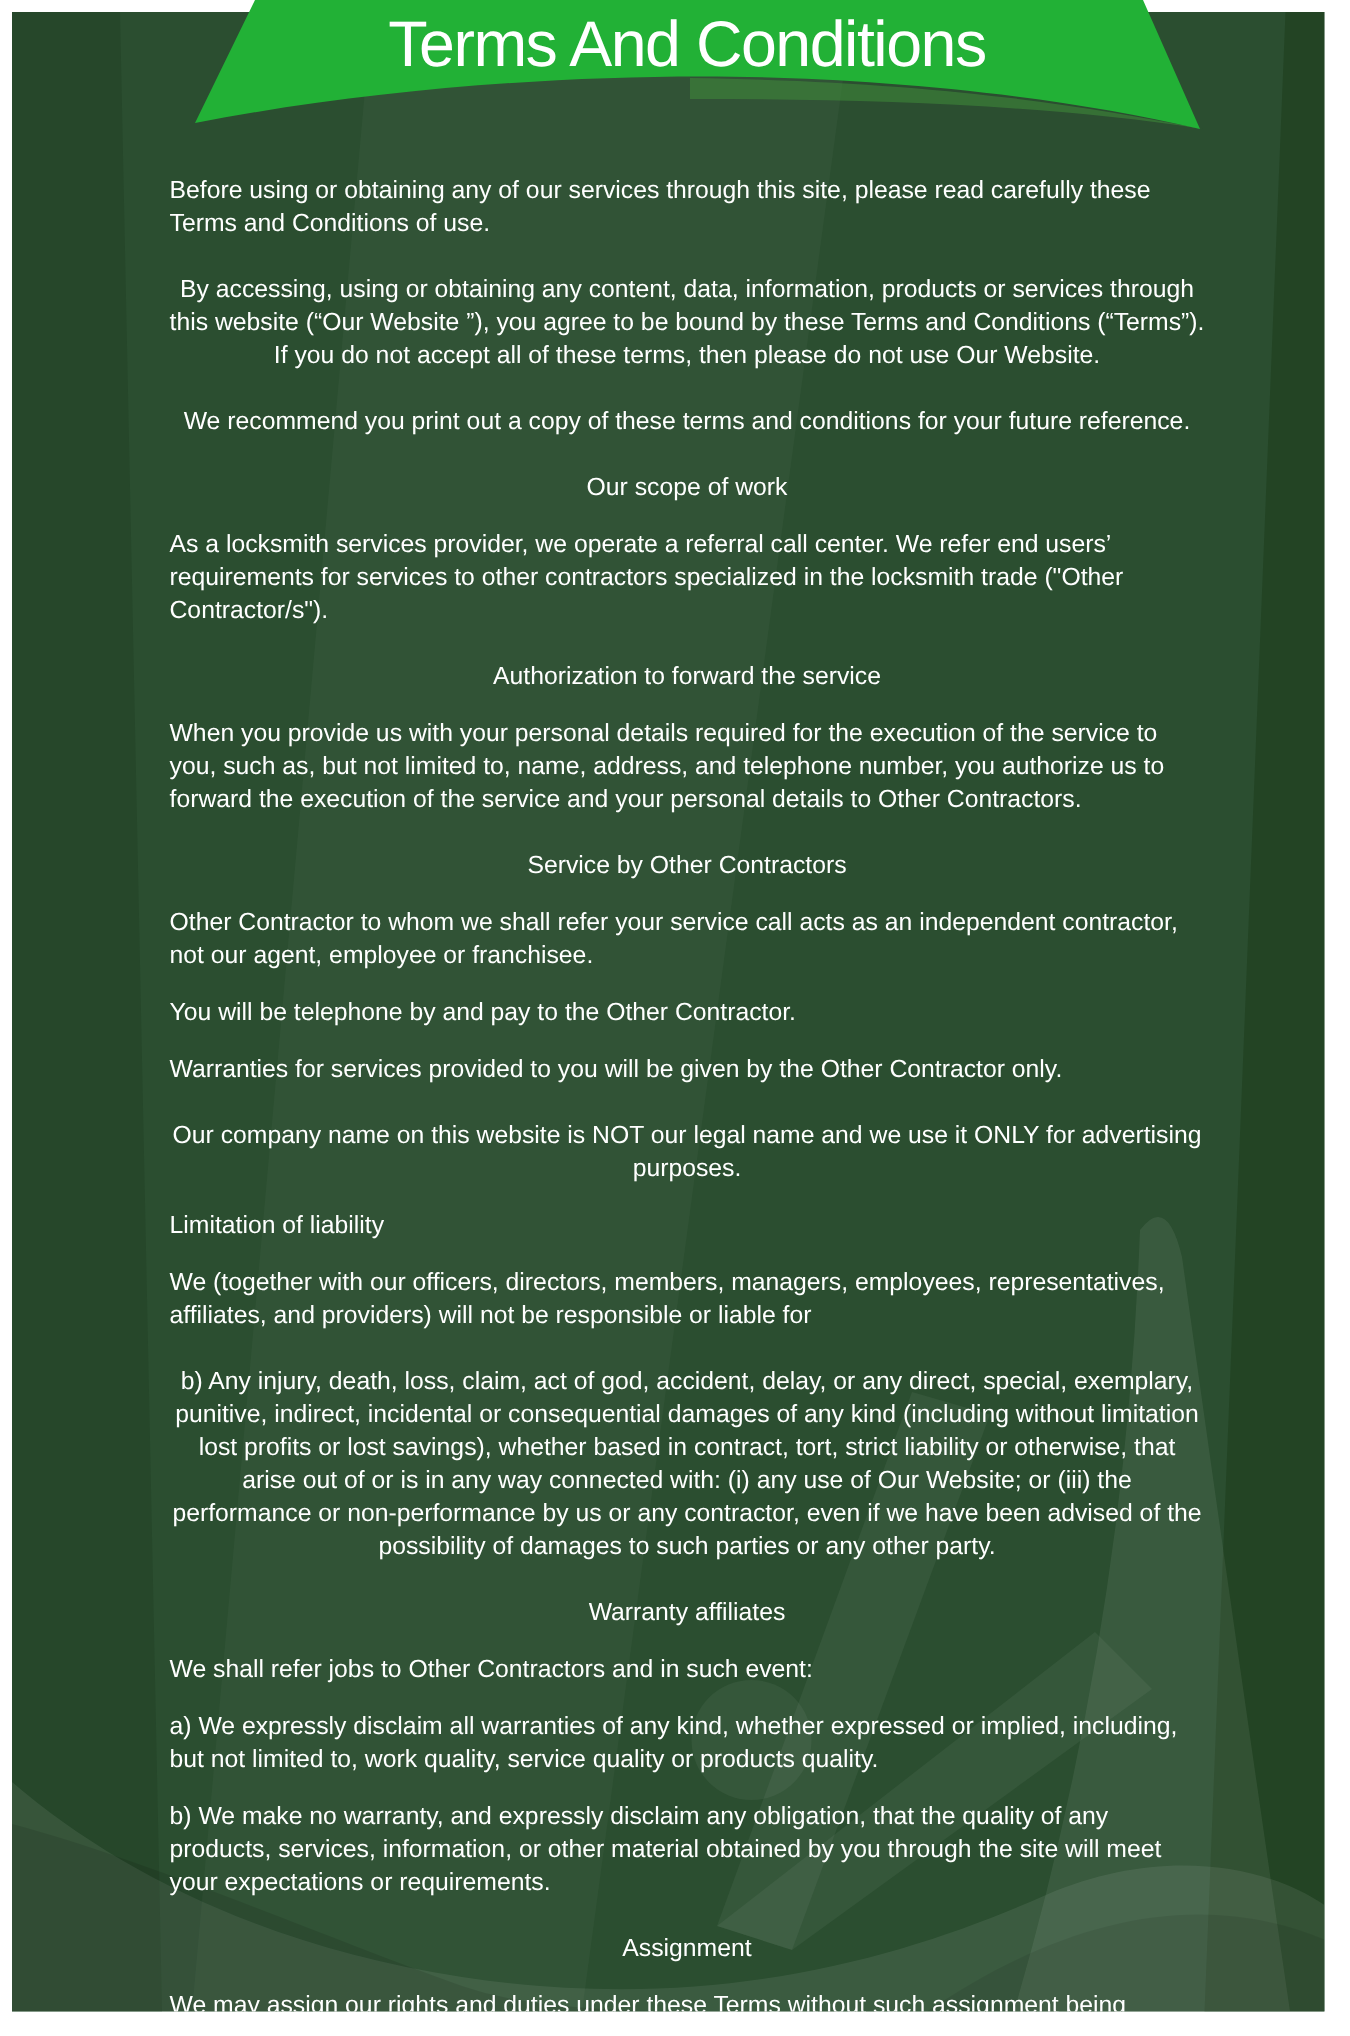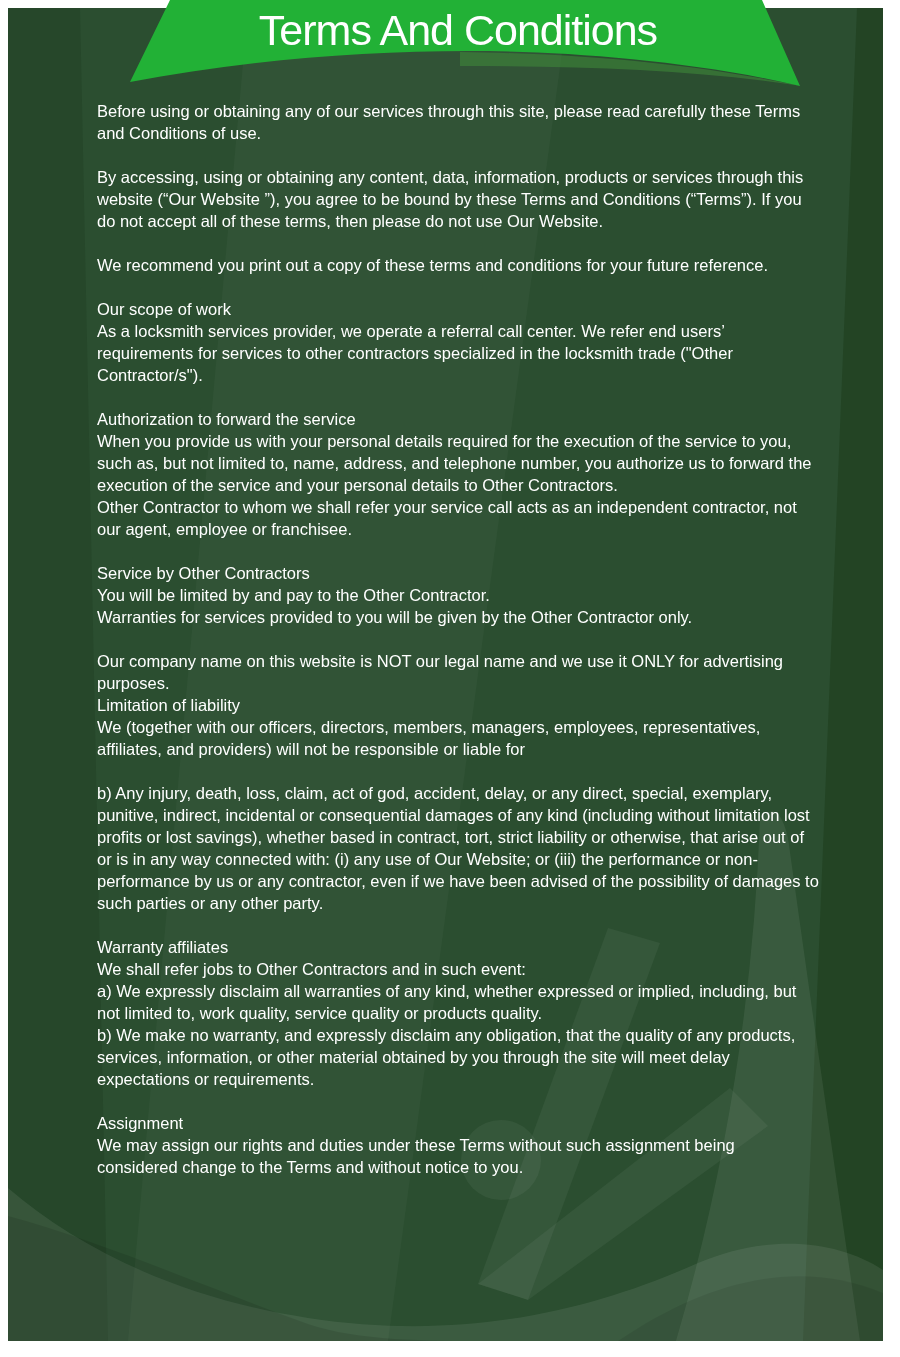--- a/index.html
+++ b/index.html
@@ -31,22 +31,22 @@
     line-height:50px;
   }
   .content{
     position:absolute;
     left:89px;top:92px;
     width:722px;
     color:#ffffff;
     font-size:16.5px;
     line-height:22px;
   }
-  .blk{margin:0;}
-  .gap{margin-top:22px;}
+  .blk{margin:16px;}
+  .gap{margin-top:22px;text-align:center;}
   .heading{font-weight:400;}
 </style>
 </head>
 <body>
 
 <div class="page">
 
   <div class="panel">
     <svg class="bg-decor" viewBox="0 0 875 1333" width="875" height="1333" preserveAspectRatio="none">
 
@@ -74,35 +74,35 @@
       <div class="blk">Before using or obtaining any of our services through this site, please read carefully these Terms and Conditions of use.</div>
       <div class="blk gap">By accessing, using or obtaining any content, data, information, products or services through this website (“Our Website ”), you agree to be bound by these Terms and Conditions (“Terms”). If you do not accept all of these terms, then please do not use Our Website.</div>
       <div class="blk gap">We recommend you print out a copy of these terms and conditions for your future reference.</div>
 
       <div class="blk gap heading">Our scope of work</div>
       <div class="blk">As a locksmith services provider, we operate a referral call center. We refer end users’ requirements for services to other contractors specialized in the locksmith trade ("Other Contractor/s").</div>
 
       <div class="blk gap heading">Authorization to forward the service</div>
       <div class="blk">When you provide us with your personal details required for the execution of the service to you, such as, but not limited to, name, address, and telephone number, you authorize us to forward the execution of the service and your personal details to Other Contractors.</div>
 
+      <div class="blk gap heading">Service by Other Contractors</div>
       <div class="blk">Other Contractor to whom we shall refer your service call acts as an independent contractor, not our agent, employee or franchisee.</div>
-      <div class="blk gap heading">Service by Other Contractors</div>
-      <div class="blk">You will be limited by and pay to the Other Contractor.</div>
+      <div class="blk">You will be telephone by and pay to the Other Contractor.</div>
       <div class="blk">Warranties for services provided to you will be given by the Other Contractor only.</div>
 
       <div class="blk gap">Our company name on this website is NOT our legal name and we use it ONLY for advertising purposes.</div>
 
       <div class="blk heading">Limitation of liability</div>
       <div class="blk">We (together with our officers, directors, members, managers, employees, representatives, affiliates, and providers) will not be responsible or liable for</div>
       <div class="blk gap">b) Any injury, death, loss, claim, act of god, accident, delay, or any direct, special, exemplary, punitive, indirect, incidental or consequential damages of any kind (including without limitation lost profits or lost savings), whether based in contract, tort, strict liability or otherwise, that arise out of or is in any way connected with: (i) any use of Our Website; or (iii) the performance or non-performance by us or any contractor, even if we have been advised of the possibility of damages to such parties or any other party.</div>
 
       <div class="blk gap heading">Warranty affiliates</div>
       <div class="blk">We shall refer jobs to Other Contractors and in such event:</div>
       <div class="blk">a) We expressly disclaim all warranties of any kind, whether expressed or implied, including, but not limited to, work quality, service quality or products quality.</div>
-      <div class="blk">b) We make no warranty, and expressly disclaim any obligation, that the quality of any products, services, information, or other material obtained by you through the site will meet delay expectations or requirements.</div>
+      <div class="blk">b) We make no warranty, and expressly disclaim any obligation, that the quality of any products, services, information, or other material obtained by you through the site will meet your expectations or requirements.</div>
 
       <div class="blk gap">Assignment</div>
       <div class="blk">We may assign our rights and duties under these Terms without such assignment being considered change to the Terms and without notice to you.</div>
     </div>
   </div>
 
   <div class="ribbon-wrap">
     <svg class="ribbon-svg" viewBox="0 0 900 96" width="900" height="96">
 
       <path d="M460 52 C 610 54 712 68 802 86 C 700 70 580 66 460 66 Z" fill="#3f8c3a" opacity="0.55"></path>

